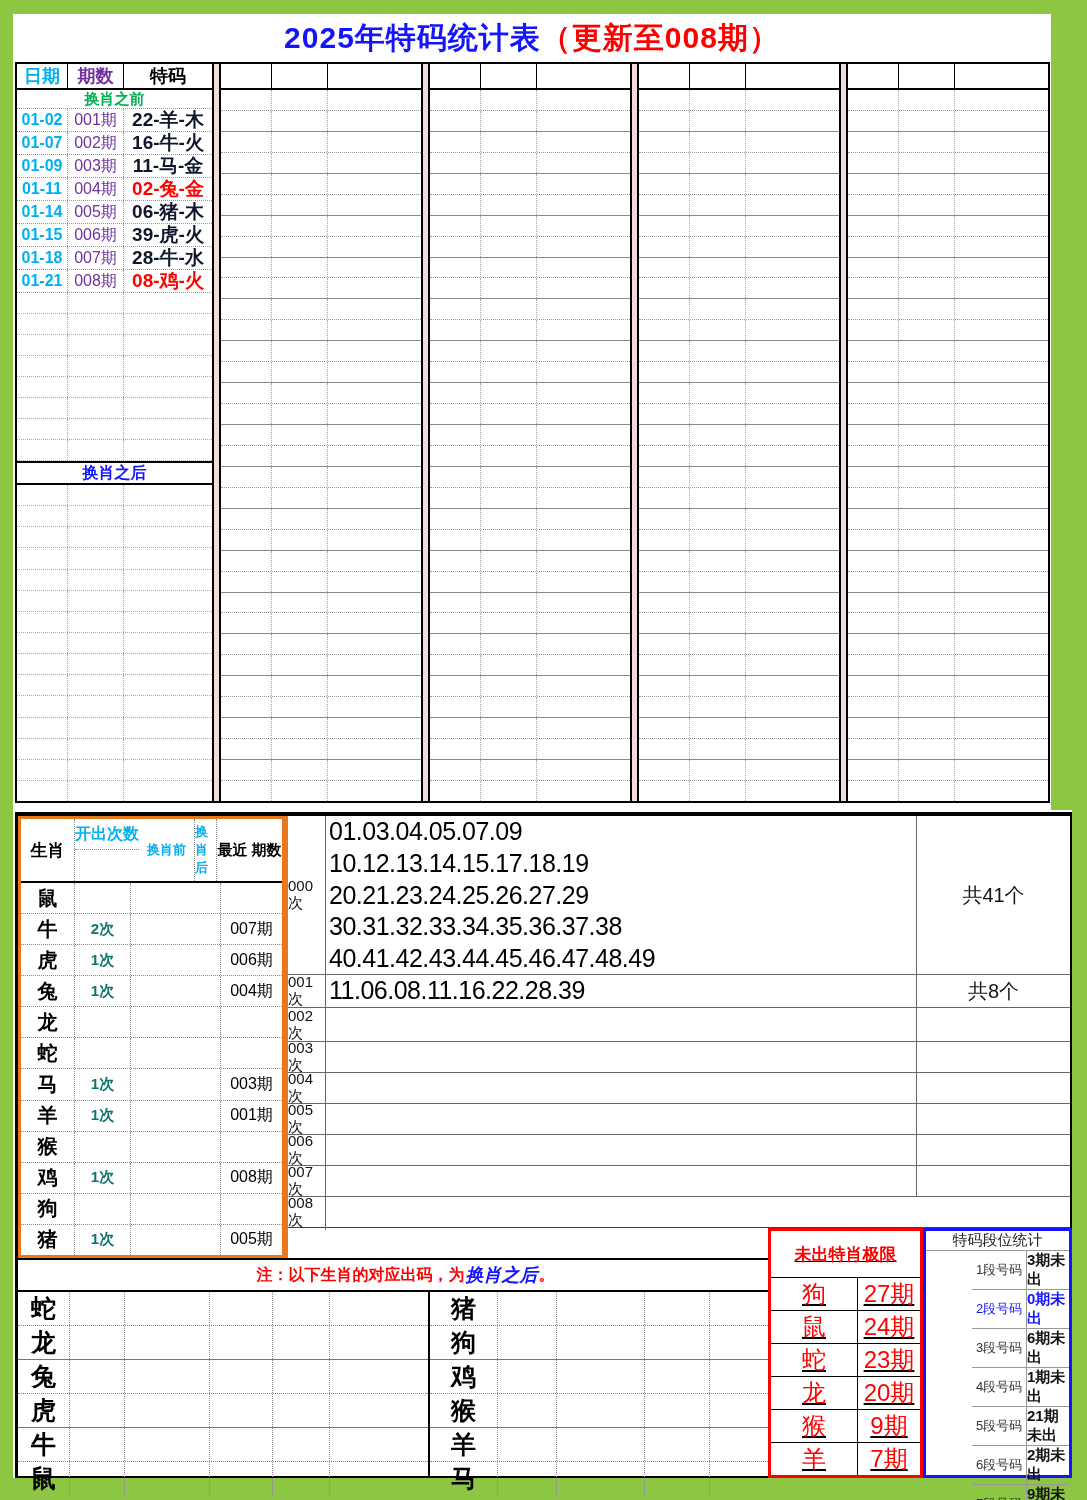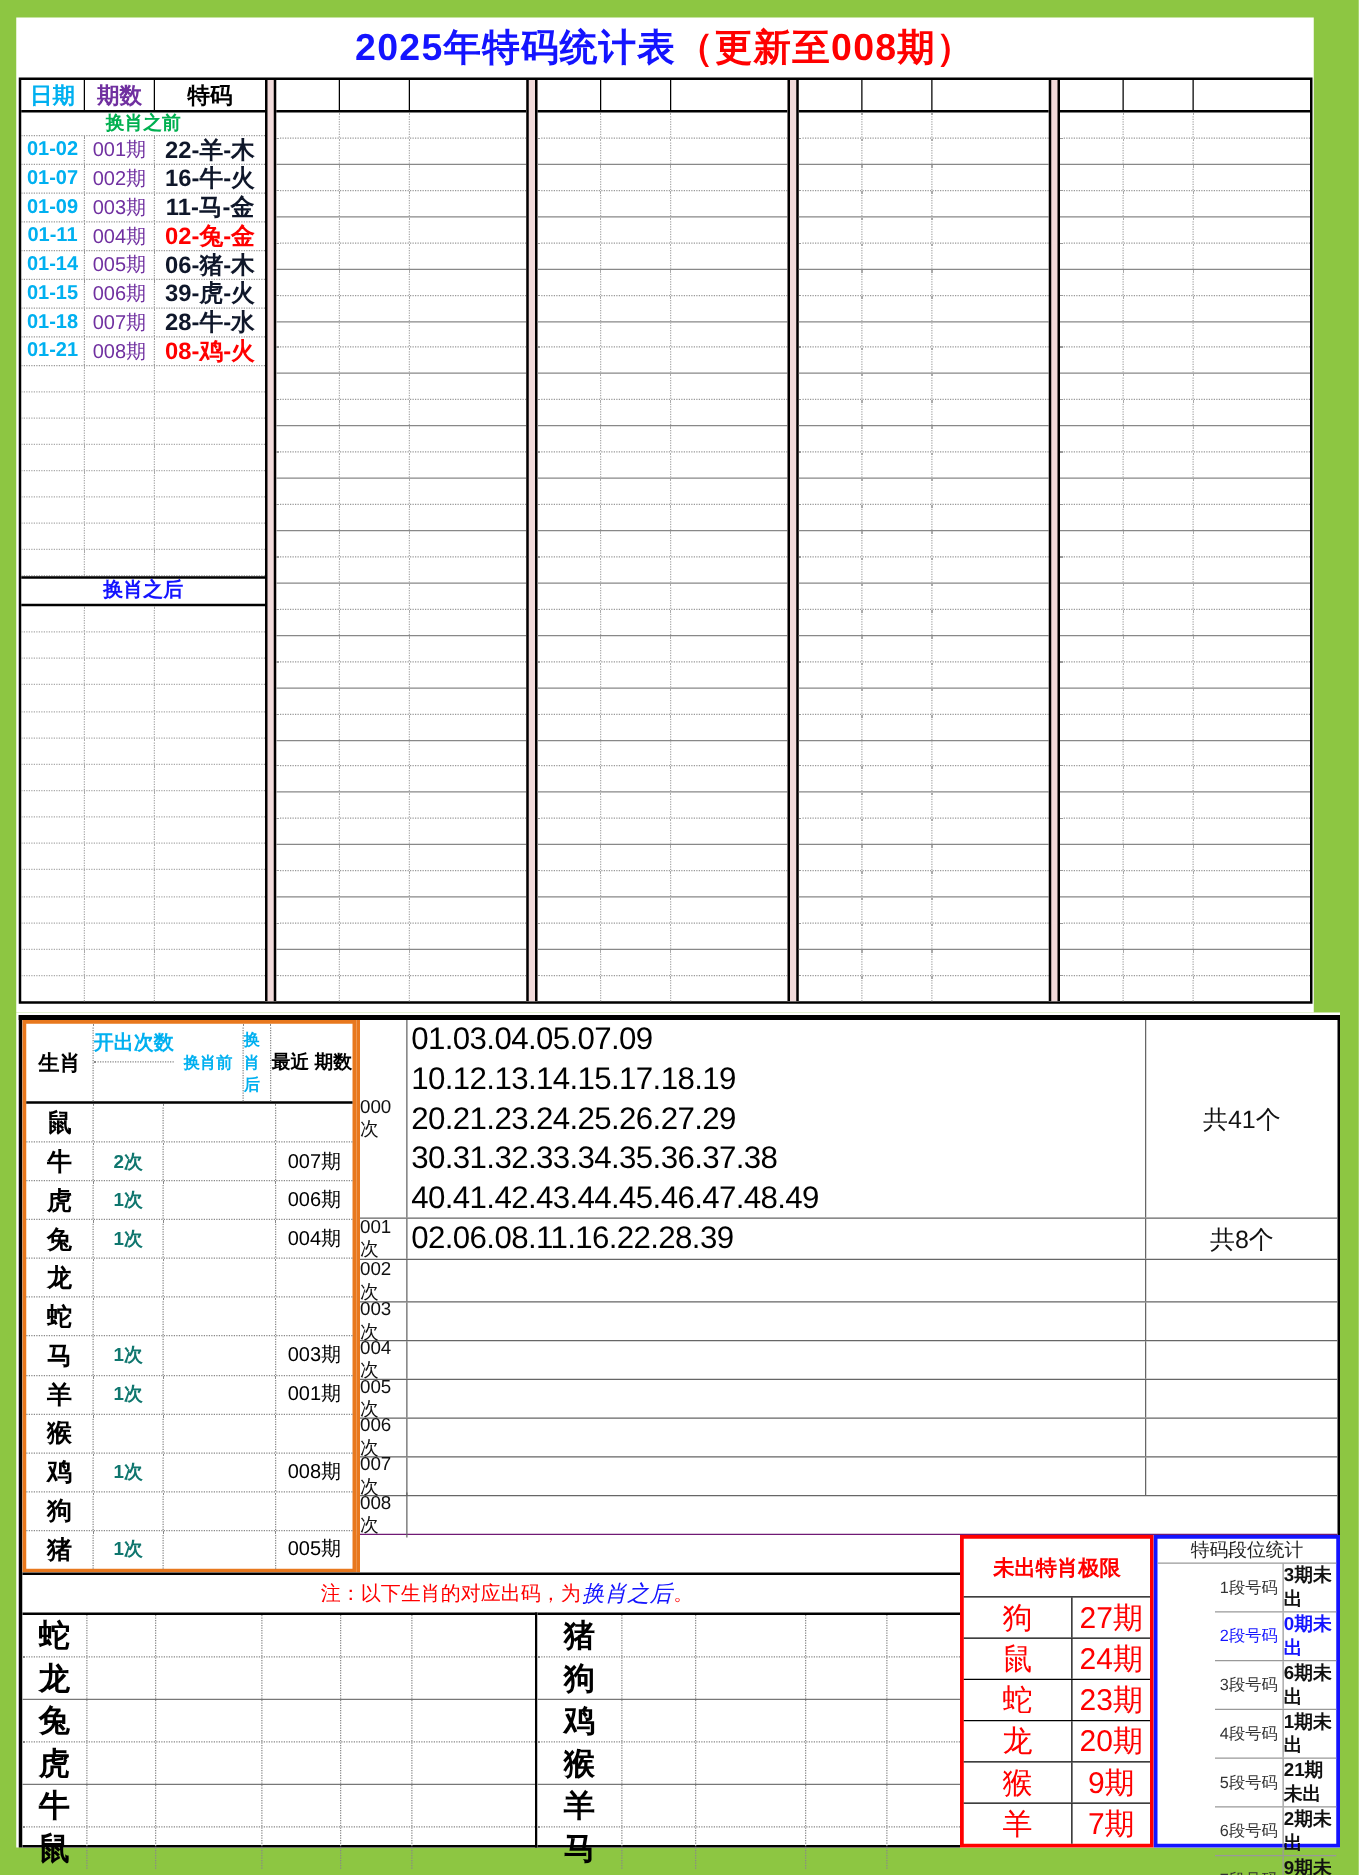--- a/index.html
+++ b/index.html
@@ -93,42 +93,42 @@
   .ctotal { width:154px; border-left:1px solid #666; display:flex; align-items:center; justify-content:center; font-size:20px; color:#111; }
   .r0 { height:159px; }
   .r1 { height:33px; }
   .r2 { height:34px; }
   .r3,.r4,.r5,.r6,.r7,.r8 { height:31px; }
   .orange-stub { position:absolute; left:285px; top:1228px; width:3px; height:30px; background:#E8781E; }
 
   
   .note { position:absolute; left:18px; top:1258px; width:775px; height:32px; border-top:2px solid #000;
           display:flex; align-items:center; justify-content:center; background:#fff;
-          font-size:16px; font-weight:normal; color:#FF0000; }
+          font-size:16px; font-weight:bold; color:#FF0000; }
   .note .hl-blue { color:#1414FF; font-style:italic; font-size:18px; padding:0 1px; }
 
   
   .blk { position:absolute; top:1290px; height:188px; border-top:2px solid #000; border-bottom:2px solid #000;
          display:flex; flex-direction:column; background:#fff; }
   .blk.bleft { left:18px; width:412px; border-right:2px solid #000; }
   .blk.bright { left:430px; width:338px; }
   .brow { flex:1; display:flex; border-bottom:1px dotted #888; }
   .brow:nth-child(even) { border-bottom:1px solid #777; }
   .brow:last-child { border-bottom:none; }
   .bz { display:flex; align-items:center; justify-content:center; font-size:25px; font-weight:bold; border-right:1px dotted #888; }
   .bleft .bz { width:52px; }
   .bright .bz { width:68px; }
   .bcell { border-right:1px dotted #888; }
   .w55{width:55px;} .w85{width:85px;} .w63{width:63px;} .w57{width:57px;}
   .w59{width:59px;} .w88{width:88px;} .w65{width:65px;}
   .bcell.last { flex:1; border-right:none; }
 
   
   .redbox { position:absolute; left:768px; top:1228px; width:155px; height:250px; border:3px solid #FF0000;
-            background:#fff; display:flex; flex-direction:column; }
+            background:#fff; display:flex; flex-direction:column;text-decoration:underline; }
   .rtitle { height:59px; display:flex; align-items:center; justify-content:center;
             color:#FF0000; font-weight:bold; font-size:17px; border-bottom:1px solid #000; }
   .rrow { flex:1; display:flex; border-bottom:1px solid #000; }
   .rrow:last-child { border-bottom:none; }
   .rz { width:87px; border-right:1px solid #000; color:#FF0000; font-size:24px; display:flex; align-items:center; justify-content:center; }
   .rv { flex:1; color:#FF0000; font-size:24px; display:flex; align-items:center; justify-content:center; }
 
   
   .bluebox { position:absolute; left:923px; top:1228px; width:149px; height:250px; border:3px solid #1414FF;
              background:#fff; display:flex; flex-direction:column; }
@@ -1156,21 +1156,21 @@
         <div class="numline">10.12.13.14.15.17.18.19</div>
         <div class="numline">20.21.23.24.25.26.27.29</div>
         <div class="numline">30.31.32.33.34.35.36.37.38</div>
         <div class="numline">40.41.42.43.44.45.46.47.48.49</div>
       </div>
       <div class="ctotal">共41个</div>
     </div>
     <div class="crow r1">
       <div class="clabel">001次</div>
       <div class="ccontent">
-        <div class="numline">02.06.08.11.16.22.28.39</div>
+        <div class="numline">11.06.08.11.16.22.28.39</div>
       </div>
       <div class="ctotal">共8个</div>
     </div>
     <div class="crow r2">
       <div class="clabel">002次</div>
       <div class="ccontent"></div>
       <div class="ctotal"></div>
     </div>
     <div class="crow r3">
       <div class="clabel">003次</div>

